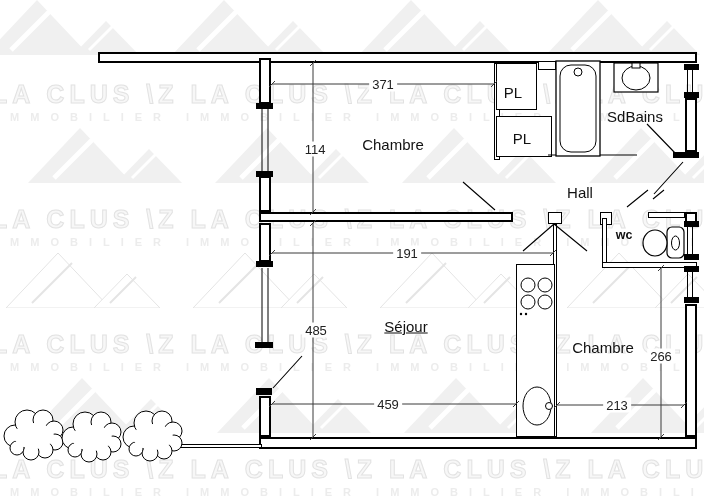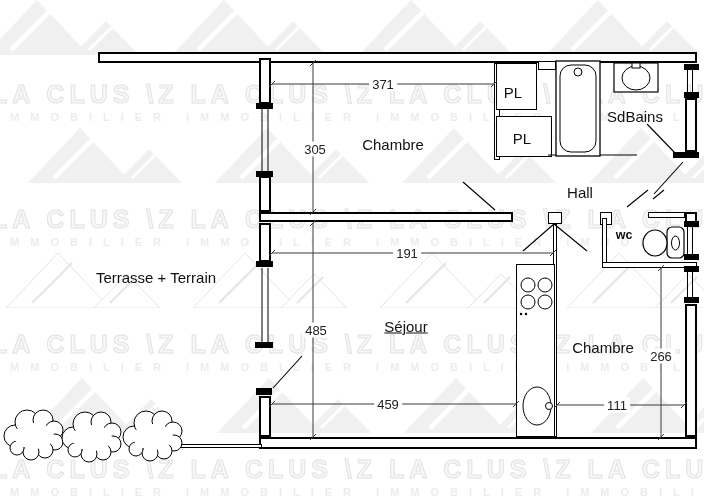--- a/index.html
+++ b/index.html
@@ -262,23 +262,22 @@
 
   <div class="layer-labels">
     <div class="room-label" style="left:393px;top:144px;">Chambre</div>
     <div class="room-label" style="left:603px;top:347px;">Chambre</div>
     <div class="room-label" style="left:406px;top:326px;text-decoration:underline;">Séjour</div>
     <div class="room-label" style="left:580px;top:192px;">Hall</div>
     <div class="room-label" style="left:635px;top:116px;">SdBains</div>
     <div class="room-label small" style="left:624px;top:235px;">wc</div>
     <div class="room-label" style="left:513px;top:92px;">PL</div>
     <div class="room-label" style="left:522px;top:138px;">PL</div>
-    <div class="room-label" style="left:156px;top:277px;">Terrasse + Terrain</div>
 
     <div class="dim-label" style="left:383px;top:84px;">371</div>
-    <div class="dim-label" style="left:315px;top:149px;">305</div>
+    <div class="dim-label" style="left:315px;top:149px;">114</div>
     <div class="dim-label" style="left:407px;top:253px;">191</div>
     <div class="dim-label" style="left:316px;top:330px;">485</div>
     <div class="dim-label" style="left:388px;top:404px;">459</div>
-    <div class="dim-label" style="left:617px;top:405px;">111</div>
+    <div class="dim-label" style="left:617px;top:405px;">213</div>
     <div class="dim-label" style="left:661px;top:356px;">266</div>
   </div>
 </div>
 
 </body></html>

